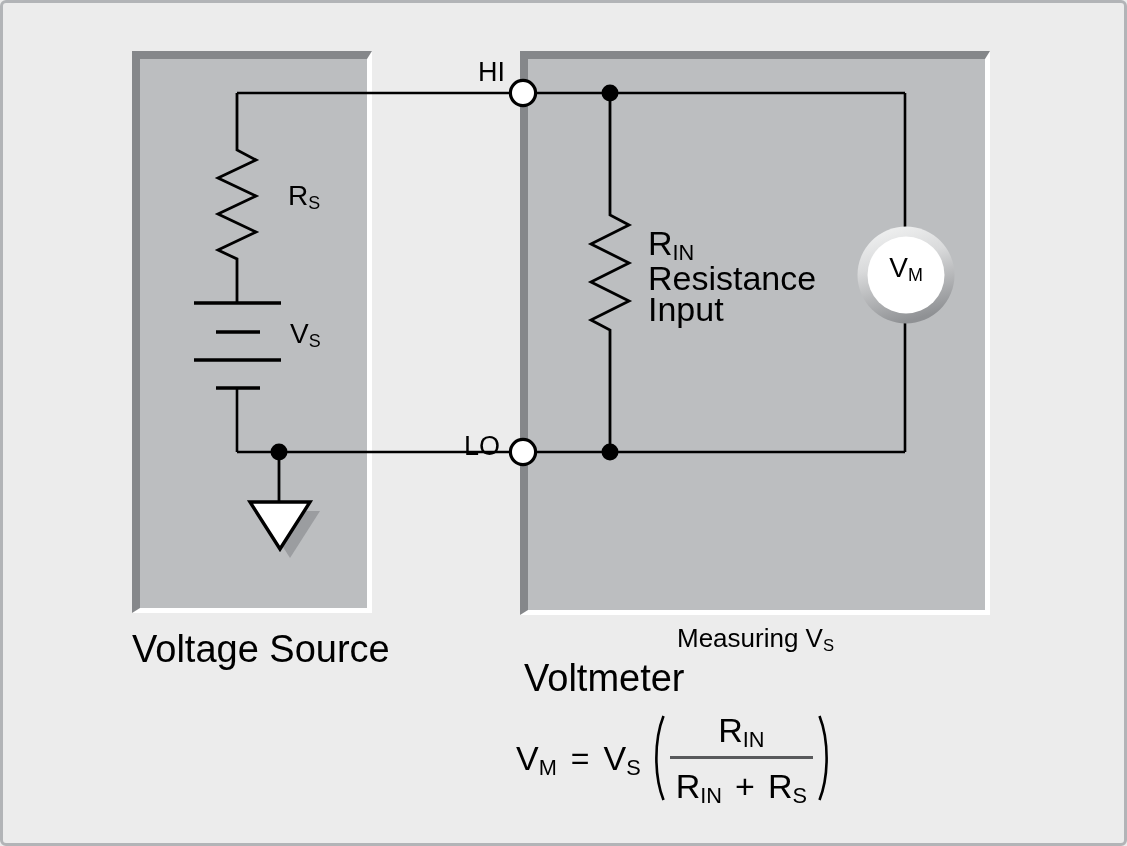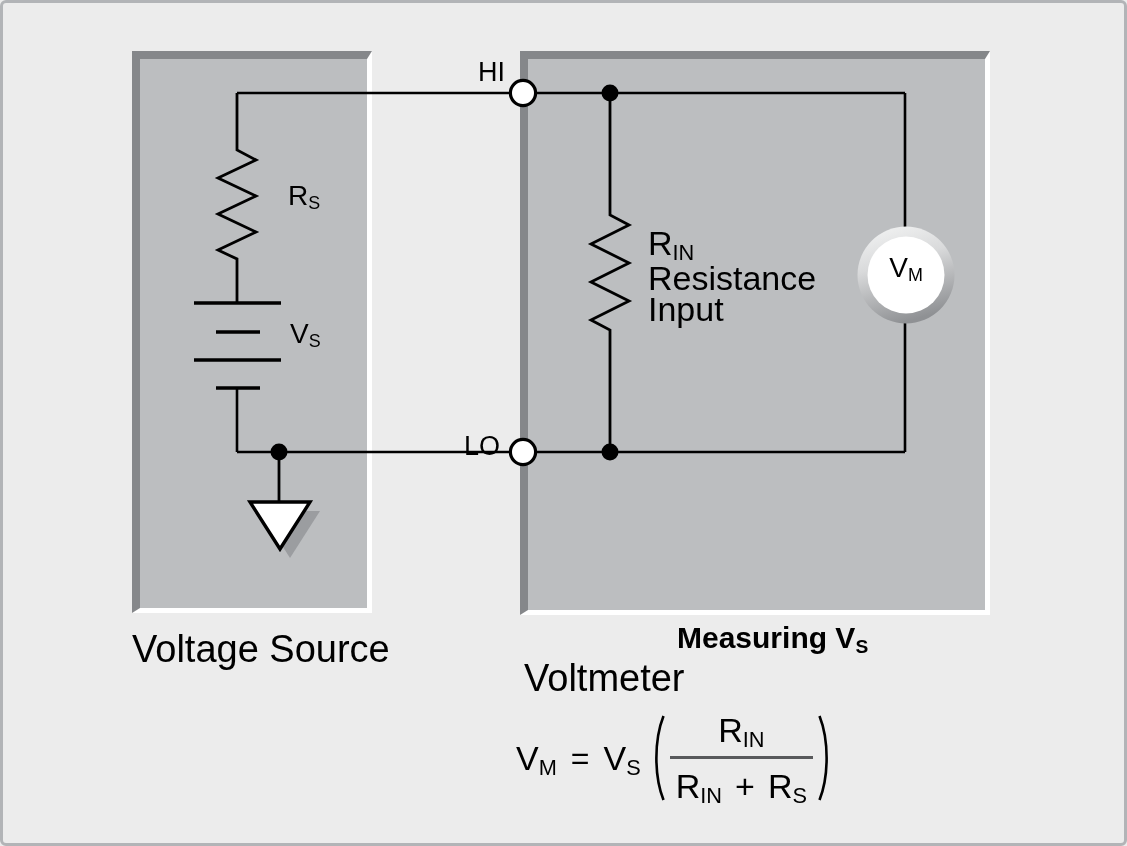--- a/index.html
+++ b/index.html
@@ -19,21 +19,21 @@
   .panel-right{left:520px;top:51px;width:470px;height:564px;}
   svg.wires{position:absolute;left:0;top:0;z-index:5;}
   .lbl{position:absolute;z-index:10;line-height:1.05;white-space:nowrap;}
   .comp{font-size:28px;}
   .sx{font-size:0.64em;position:relative;top:0.24em;letter-spacing:0;}
   .cap{font-size:38px;margin-top:11px;}
   .hi-lo{font-size:27px;}
   .tright{text-align:right;}
   .tcenter{text-align:center;}
   .rin-block{font-size:34px;line-height:31px;}
-  .caption2{font-size:30px;line-height:38px;font-weight:bold;}
+  .caption2{font-size:26px;line-height:38px;}
   
   .formula{
     position:absolute;left:516px;top:710px;height:96px;z-index:10;
     display:flex;align-items:center;font-size:34px;
   }
   .formula .eq{margin:0 14px;font-size:32px;}
   .frac{display:inline-block;text-align:center;margin:0 4px;}
   .frac .num{padding:0 14px 6px 14px;}
   .frac .bar{border-top:3px solid #58595b;height:0;}
   .frac .den{padding:8px 6px 0 6px;}

